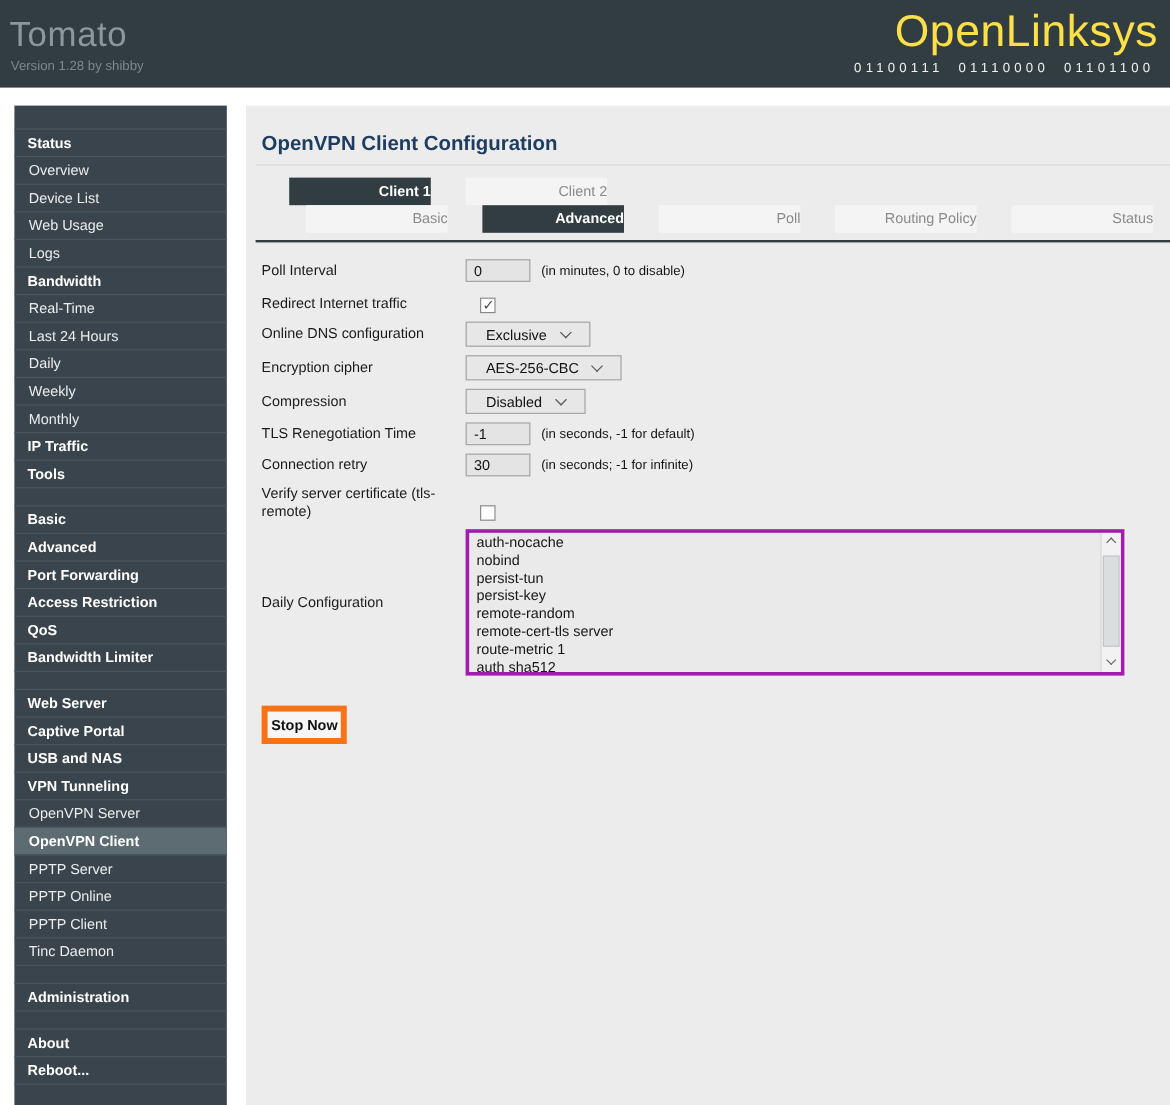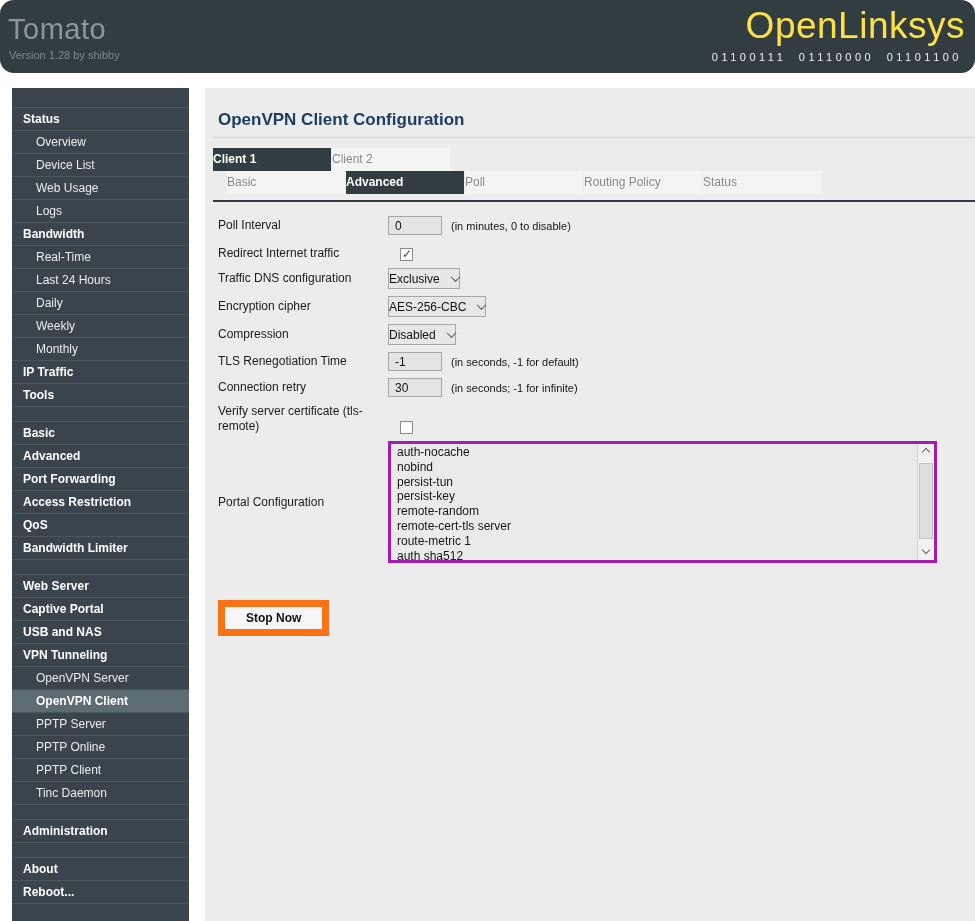--- a/index.html
+++ b/index.html
@@ -14,68 +14,68 @@
     --input-bg:#e4e4e4;
     --input-border:#a6a6a6;
   }
   *{box-sizing:border-box;}
   html,body{margin:0;padding:0;}
   body{
     width:975px;height:921px;position:relative;background:#fff;
     font-family:"Liberation Sans",sans-serif;overflow:hidden;
   }
   
-  .hdr{position:absolute;left:0;top:0;width:975px;height:73px;background:var(--dark);border-radius:14px;}
+  .hdr{position:absolute;left:0;top:0;width:975px;height:73px;background:var(--dark);}
   .hdr .brand{position:absolute;left:8px;top:13px;font-size:29px;color:#8d969a;letter-spacing:.5px;}
   .hdr .version{position:absolute;left:9px;top:49px;font-size:11px;color:#7e888c;}
   .hdr .logo{position:absolute;right:10px;top:5px;font-size:37px;color:#fde047;letter-spacing:.5px;}
   .hdr .logo-sub{position:absolute;right:13px;top:51px;font-size:11px;color:#eef1f1;letter-spacing:3.5px;word-spacing:6px;}
   
   .sidebar{position:absolute;left:12px;top:88px;width:177px;bottom:0;background:var(--sidebar-bg);padding-top:19px;}
   .sb-item{border-top:1px solid var(--sidebar-line);height:23px;line-height:22px;font-size:12px;color:#e9edee;cursor:pointer;white-space:nowrap;overflow:hidden;}
   .sb-item.section{font-weight:bold;color:#fff;padding-left:11px;}
-  .sb-item.sub{padding-left:24px;}
+  .sb-item.sub{padding-left:12px;}
   .sb-item.gap{height:15px;cursor:default;}
   .sb-item.active{background:var(--sidebar-active);font-weight:bold;color:#fff;}
   .sb-end{border-top:1px solid var(--sidebar-line);height:3px;}
   
   .panel{position:absolute;left:205px;top:88px;width:864px;bottom:0;background:var(--panel-bg);}
   .watermark{text-align:right;padding:7px 12px 0 0;font-size:11px;color:#8f8f8f;}
   .page-title{margin:3px 0 0 13px;font-size:17px;font-weight:bold;color:var(--title-color);}
   .title-rule{margin:7px 8px 0 8px;border-top:1px solid #d6d6d6;height:0;}
   .tabs-row{display:flex;gap:1px;}
   .tabs-clients{margin:10px 0 0 8px;}
   .tabs-sections{margin:0 0 0 22px;}
-  .tab{width:118px;height:23px;line-height:23px;text-align:left;font-size:12px;background:var(--tab-inactive);color:var(--tab-text);cursor:pointer;}
+  .tab{width:118px;height:23px;line-height:23px;text-align:right;font-size:12px;background:var(--tab-inactive);color:var(--tab-text);cursor:pointer;margin-left:28px;}
   .tab.active{background:var(--dark);color:#fff;font-weight:bold;}
   .tabs-rule{margin:6px 8px 0 8px;height:2px;background:var(--dark);}
   
   .form{padding:14px 0 0 13px;}
   .frow{display:flex;align-items:center;margin-bottom:7px;min-height:19px;}
   .frow.top{align-items:flex-end;gap:12px;}
   .flabel{width:170px;flex-shrink:0;font-size:12px;color:#1b1b1b;line-height:15px;}
   .fnote{font-size:11px;color:#151515;margin-left:9px;text-align:right;}
   .tinput{width:54px;height:19px;background:var(--input-bg);border:1px solid var(--input-border);font-family:"Liberation Sans",sans-serif;font-size:12px;color:#111;padding:0 3px 0 6px;}
-  .select{display:inline-flex;align-items:center;height:21px;background:#e7e7e7;border:1px solid var(--input-border);font-size:12px;color:#111;padding:0 0;cursor:pointer;}
+  .select{display:inline-flex;align-items:center;height:21px;background:#e7e7e7;border:1px solid var(--input-border);font-size:12px;color:#111;padding:0 16px;cursor:pointer;}
   .chev{width:7px;height:7px;border-right:1px solid #555;border-bottom:1px solid #555;transform:rotate(45deg) translate(-1px,-1px);margin-left:12px;}
   .cbox{width:13px;height:13px;background:#fdfdfd;border:1px solid #8a8a8a;display:inline-block;position:relative;cursor:pointer;margin-top:1px;}
   .cbox.checked::after{content:"✓";position:absolute;left:1px;top:-2px;font-size:12px;color:#4a4a4a;}
   
   .ta-wrap{position:relative;width:549px;height:122px;background:#eaeaea;border:3px solid #a21caf;overflow:hidden;}
   .ta-text{margin:1px 0 0 6px;font-family:"Liberation Sans",sans-serif;font-size:12px;line-height:14.8px;color:#161616;white-space:pre;}
   .ta-scroll{position:absolute;top:0;right:0;bottom:0;width:17px;background:#f2f2f2;border-left:1px solid #d5d5d5;}
   .ta-arrow{position:absolute;left:0;width:16px;height:15px;}
   .ta-arrow span{position:absolute;left:5px;width:6px;height:6px;border-right:1px solid #666;border-bottom:1px solid #666;}
   .ta-arrow.up{top:0;}
   .ta-arrow.up span{top:5px;transform:rotate(-135deg);}
   .ta-arrow.down{bottom:0;}
   .ta-arrow.down span{top:2px;transform:rotate(45deg);}
   .ta-thumb{position:absolute;left:1px;width:14px;top:19px;height:76px;background:#dadedf;border:1px solid #c2c6c8;}
   
-  .stop-btn{display:inline-block;margin:30px 0 0 13px;background:#f6f6f6;border:7px solid #f97316;font-weight:bold;font-size:12px;color:#111;padding:4px 21px;cursor:pointer;font-family:"Liberation Sans",sans-serif;}
+  .stop-btn{display:inline-block;margin:18px 0 0 13px;background:#f6f6f6;border:5px solid #f97316;font-weight:bold;font-size:12px;color:#111;padding:4px 3px;cursor:pointer;font-family:"Liberation Sans",sans-serif;}
 </style>
 </head>
 <body>
 
 <div class="hdr">
   <div class="brand">Tomato</div>
   <div class="version">Version 1.28 by shibby</div>
   <div class="logo">OpenLinksys</div>
   <div class="logo-sub">01100111 01110000 01101100</div>
 </div>
@@ -140,21 +140,21 @@
       <div class="frow">
         <div class="flabel">Poll Interval</div>
         <input class="tinput" type="text" value="0" style="">
         <span class="fnote">(in minutes, 0 to disable)</span>
       </div>
       <div class="frow top">
         <div class="flabel">Redirect Internet traffic</div>
         <span class="cbox checked"></span>
       </div>
       <div class="frow">
-        <div class="flabel">Traffic DNS configuration</div>
+        <div class="flabel">Online DNS configuration</div>
         <div class="select">
           <span>Exclusive</span>
           <span class="chev"></span>
         </div>
       </div>
       <div class="frow">
         <div class="flabel">Encryption cipher</div>
         <div class="select">
           <span>AES-256-CBC</span>
           <span class="chev"></span>
@@ -175,21 +175,21 @@
       <div class="frow">
         <div class="flabel">Connection retry</div>
         <input class="tinput" type="text" value="30" style="">
         <span class="fnote">(in seconds; -1 for infinite)</span>
       </div>
       <div class="frow top">
         <div class="flabel">Verify server certificate (tls-remote)</div>
         <span class="cbox"></span>
       </div>
       <div class="frow">
-        <div class="flabel">Portal Configuration</div>
+        <div class="flabel">Daily Configuration</div>
         <div class="ta-wrap">
           <div class="ta-text">auth-nocache
 nobind
 persist-tun
 persist-key
 remote-random
 remote-cert-tls server
 route-metric 1
 auth sha512
 tun-mtu 1500</div>

